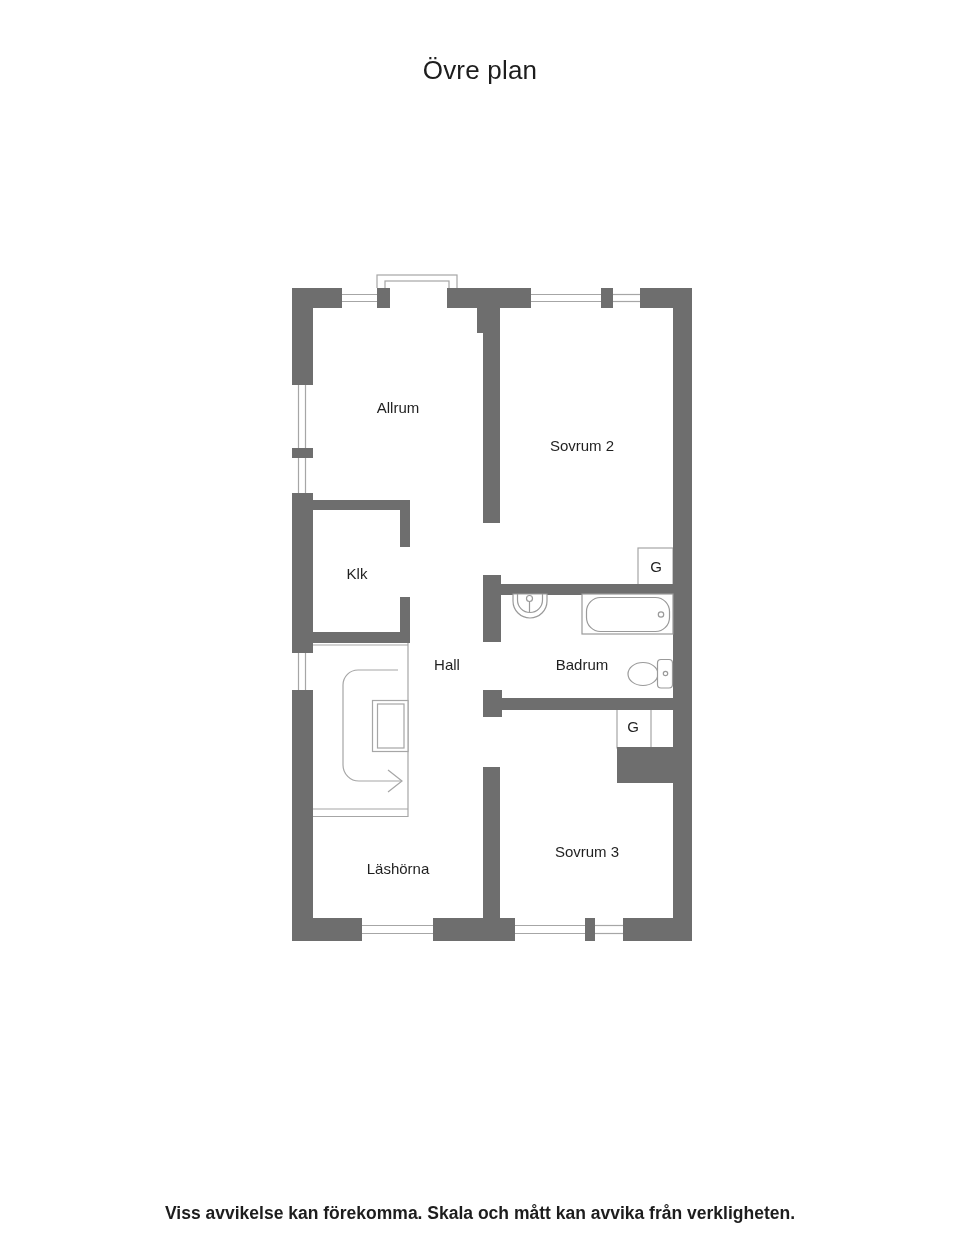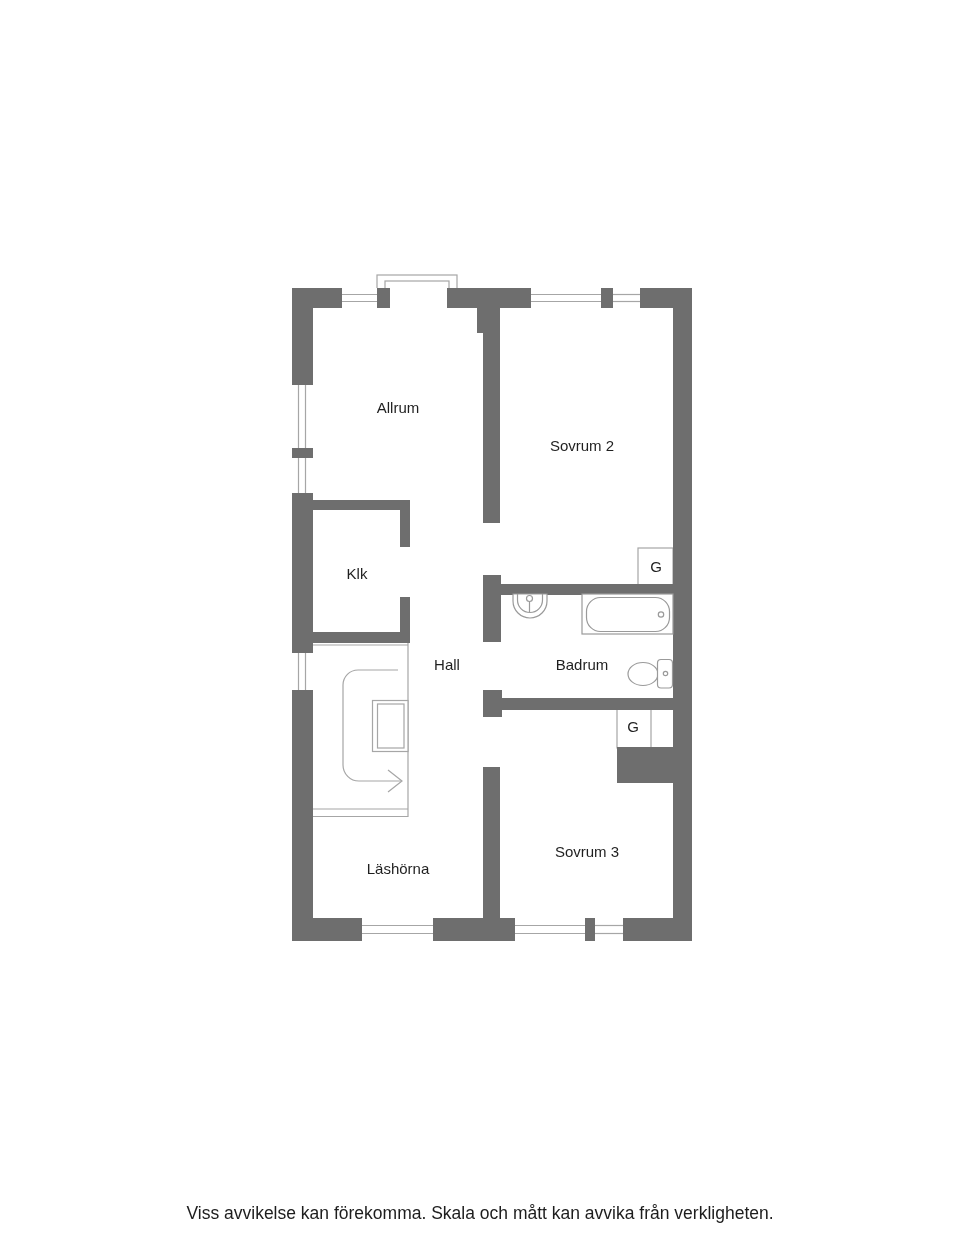--- a/index.html
+++ b/index.html
@@ -6,39 +6,40 @@
   .page{
     position:relative;width:960px;height:1256px;background:#ffffff;overflow:hidden;
     font-family:"Liberation Sans",sans-serif;color:#1d1d1d;
   }
   .title{
     position:absolute;top:55px;left:0;width:960px;text-align:center;
     font-size:26px;font-weight:400;color:#1d1d1d;letter-spacing:.2px;
   }
   .disclaimer{
     position:absolute;top:1203px;left:0;width:960px;text-align:center;
-    font-size:17.5px;font-weight:400;color:#1d1d1d;
+    font-size:17.5px;font-weight:700;color:#1d1d1d;
   }
   svg.plan{position:absolute;left:270px;top:260px;width:440px;height:695px;}
   .wall{fill:#6e6e6e;stroke:none;}
   .winline{stroke:#a6a6a6;stroke-width:1.2;fill:none;}
   .thin{stroke:#a6a6a6;stroke-width:1.2;fill:#ffffff;}
   .thin-nofill{stroke:#a6a6a6;stroke-width:1.2;fill:none;}
   .fixture{stroke:#9a9a9a;stroke-width:1.2;fill:#ffffff;}
   .fixture-nofill{stroke:#9a9a9a;stroke-width:1.2;fill:none;}
   .room-label{
     font-family:"Liberation Sans",sans-serif;font-size:15px;fill:#1f1f1f;
     text-anchor:middle;
   }
 </style>
 </head>
 <body>
 
 <div class="page">
 
+  <div class="title">Övre plan</div>
 
   <svg class="plan" viewBox="270 260 440 695">
 
     <g>
       <rect class="thin" x="377" y="275" width="80" height="14"></rect>
       <rect class="thin" x="385" y="281" width="64" height="8"></rect>
     </g>
 
     <g>
       <rect class="thin" x="638" y="548" width="35" height="37"></rect>

